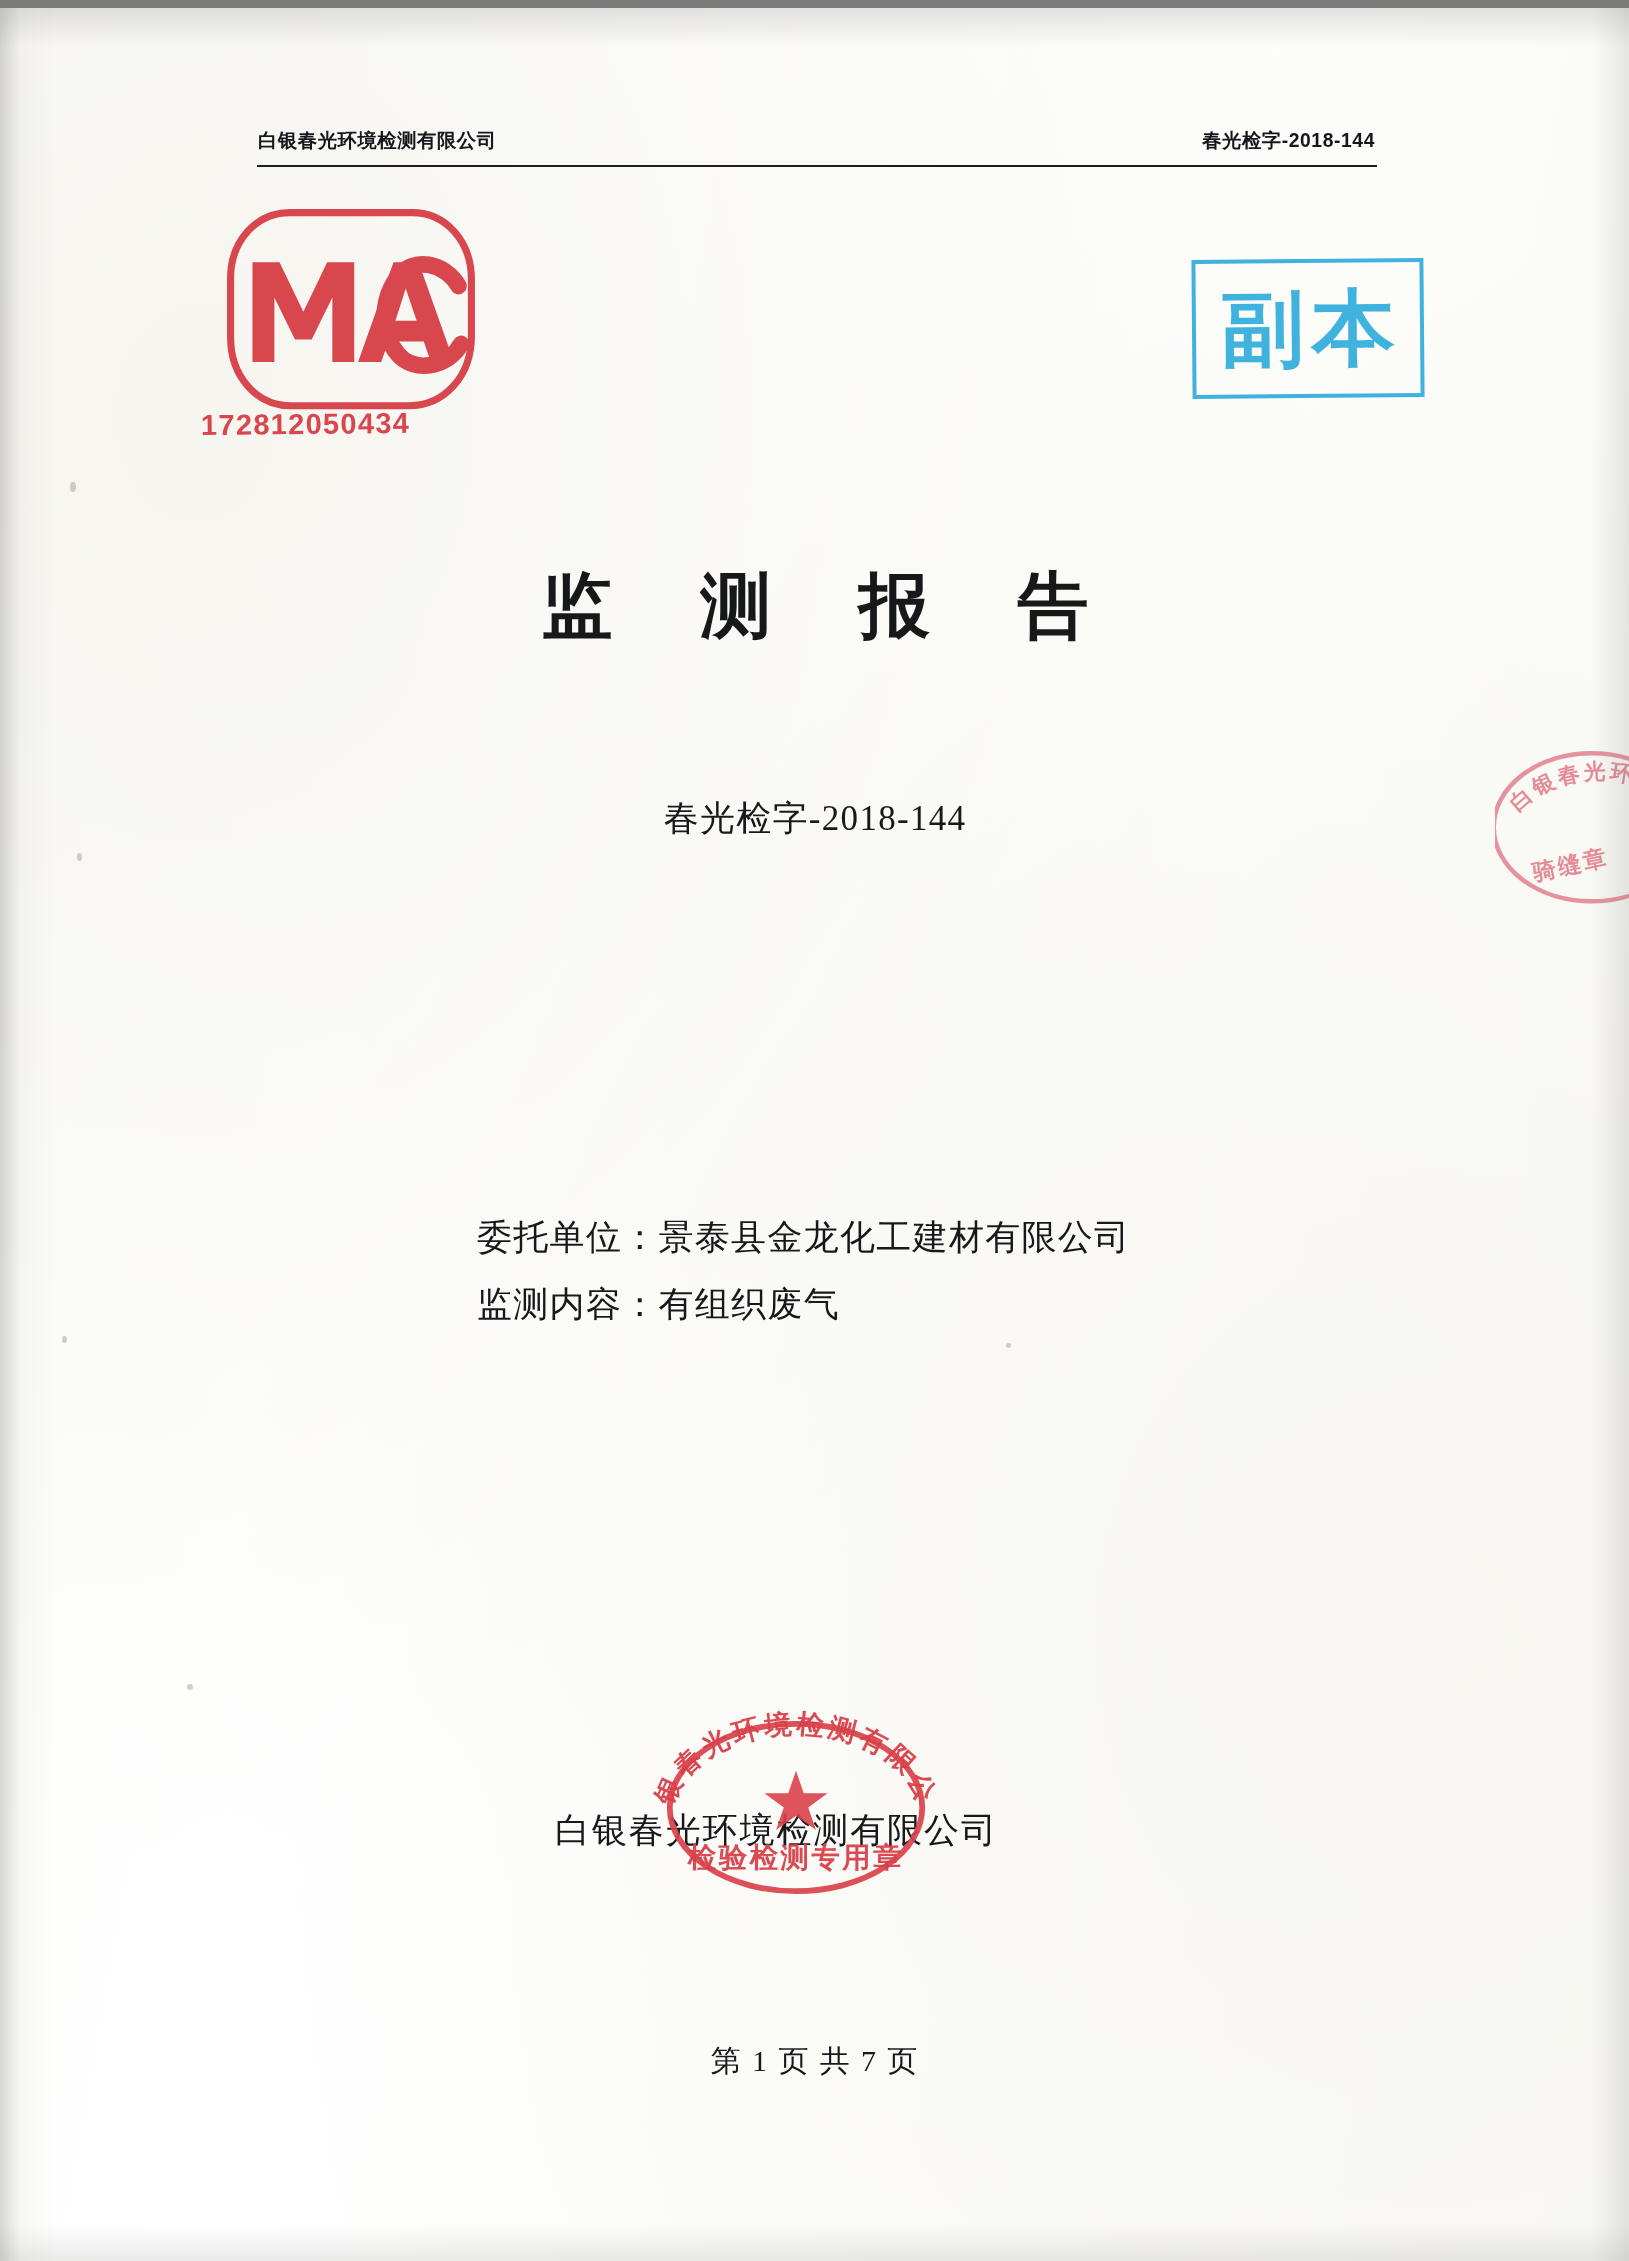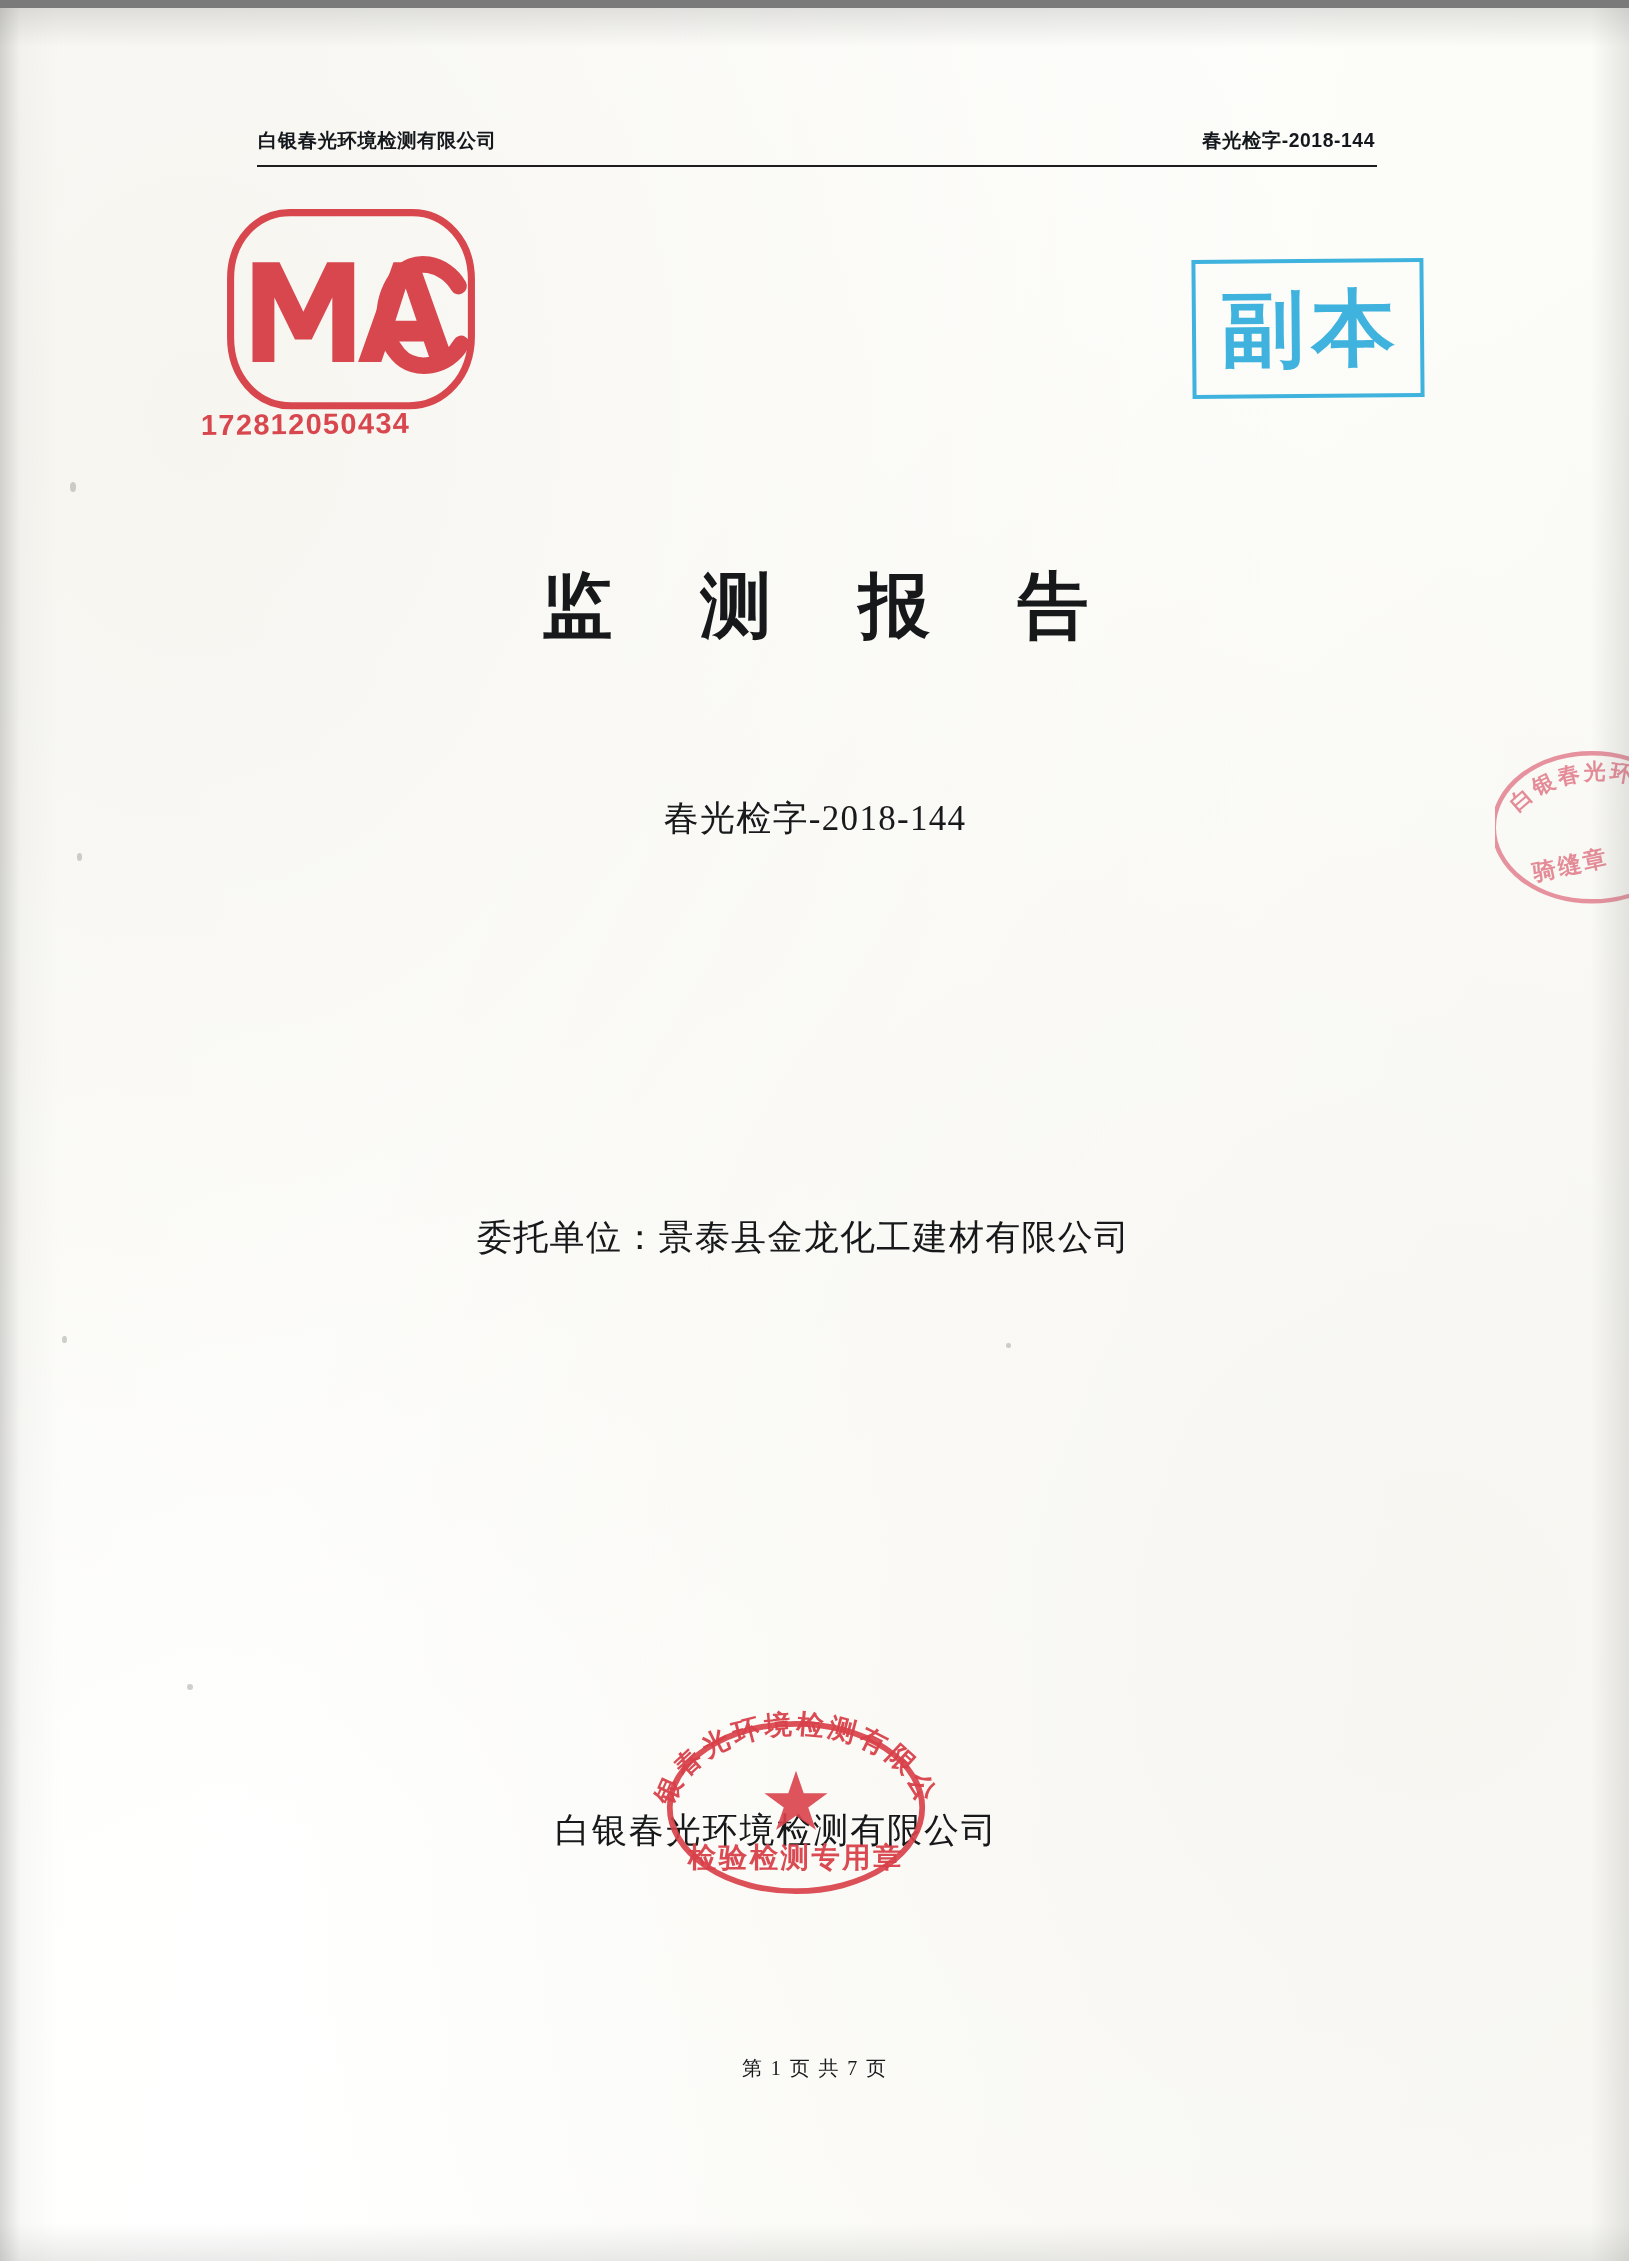--- a/index.html
+++ b/index.html
@@ -195,21 +195,21 @@
     pointer-events: none;
   }
 
   
   .footer {
     position: absolute;
     left: 0; right: 0;
     bottom: 187px;
     text-align: center;
     font-family: "Liberation Serif", serif;
-    font-size: 20px;
+    font-size: 30px;
     letter-spacing: 1.9px;
     color: #16181a;
   }
 
   
   .speck {
     position: absolute;
     background: rgba(150,150,145,0.45);
     border-radius: 50%;
     pointer-events: none;
@@ -249,20 +249,23 @@
   <div class="copy-stamp">
     <span>副本</span>
   </div>
 
   <div class="doc-title">监 测 报 告</div>
   <div class="doc-number">春光检字-2018-144</div>
 
   <div class="meta">
     <div class="meta-row">
       <span class="meta-label">委托单位：</span><span class="meta-value">景泰县金龙化工建材有限公司</span>
+    </div>
+    <div class="meta-row">
+      <span class="meta-label">监测内容：</span><span class="meta-value">有组织废气</span>
     </div>
   </div>
 
   <div class="company-line">白银春光环境检测有限公司</div>
 
   <div class="seal">
     <svg width="322" height="213" viewBox="0 0 500 330" xmlns="http://www.w3.org/2000/svg">
       <defs>
         <path id="sealArcTop" d="M 58 178 A 192 128 0 0 1 442 178" fill="none"></path>
         <path id="sealArcBottom" d="M 70 196 A 180 120 0 0 0 430 196" fill="none"></path>

